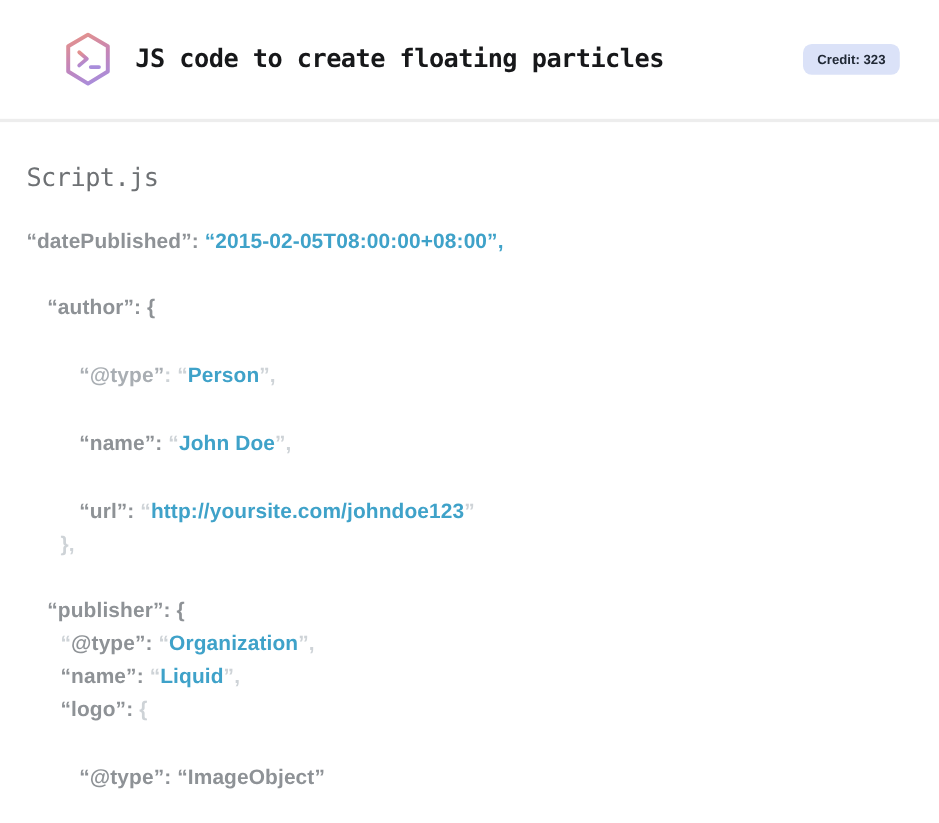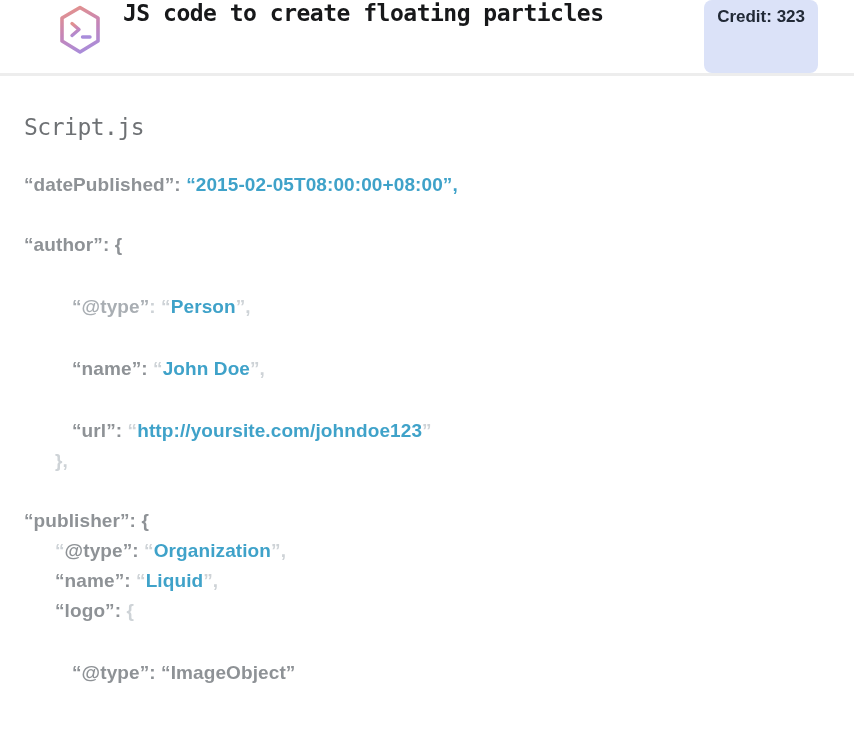--- a/index.html
+++ b/index.html
@@ -16,21 +16,22 @@
   }
   * { margin: 0; padding: 0; box-sizing: border-box; }
   html, body {
     width: 854px; height: 748px;
     background: #ffffff;
     font-family: "Liberation Sans", sans-serif;
     overflow: hidden;
   }
   header {
     display: flex;
-    height: 76px;
+    align-items: center;
+    height: 111px;
     padding: 0 36px 0 50px;
     border-bottom: 3px solid var(--divider);
     background: #ffffff;
   }
   .logo {
     width: 60px; height: 60px;
     display: flex; align-items: center; justify-content: center;
     margin-right: 13px;
     flex: 0 0 auto;
   }
@@ -40,21 +41,21 @@
     font-weight: bold;
     color: var(--title-color);
     letter-spacing: -0.5px;
     flex: 1 1 auto;
     white-space: nowrap;
   }
   .credit-badge {
     flex: 0 0 auto;
     background: var(--badge-bg);
     color: var(--badge-text);
-    font-size: 17px;
+    font-size: 12px;
     font-weight: bold;
     padding: 7px 13px;
     border-radius: 8px;
     white-space: nowrap;
   }
   main {
     padding: 0 24px;
   }
   .filename {
     margin-top: 38px;
@@ -64,21 +65,21 @@
     letter-spacing: -0.5px;
   }
   .code-block {
     margin-top: 30px;
     font-size: 19px;
     line-height: 30px;
     letter-spacing: 0.1px;
     white-space: pre;
   }
   .code-line { min-height: 30px; font-weight: bold; }
-  .code-line.gap { margin-top: 30px; }
+  .code-line.gap { margin-top: 30px; margin-left: 19px; }
   .indent-0 { padding-left: 0; }
   .indent-1 { padding-left: 31px; }
   .indent-2 { padding-left: 48px; margin-top: 32px; }
   .tone-key   { color: var(--key-gray); }
   .tone-soft  { color: var(--soft-gray); }
   .tone-light { color: var(--light-gray); }
   .tone-value { color: var(--accent-blue); }
   .generate-btn {
     display: block;
     width: 100%;

